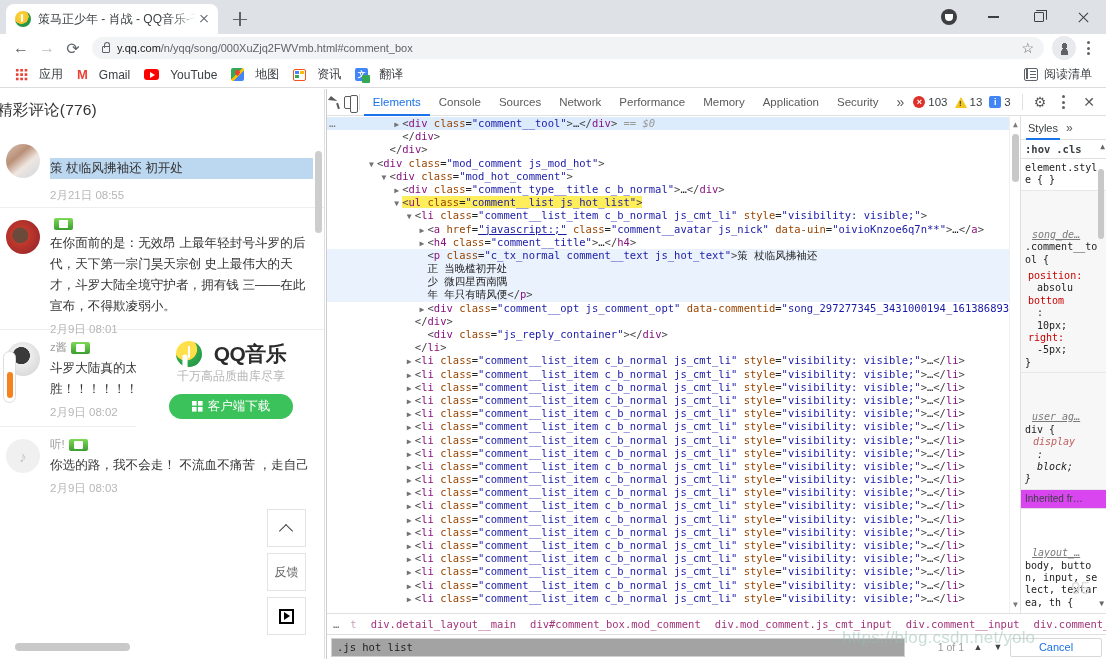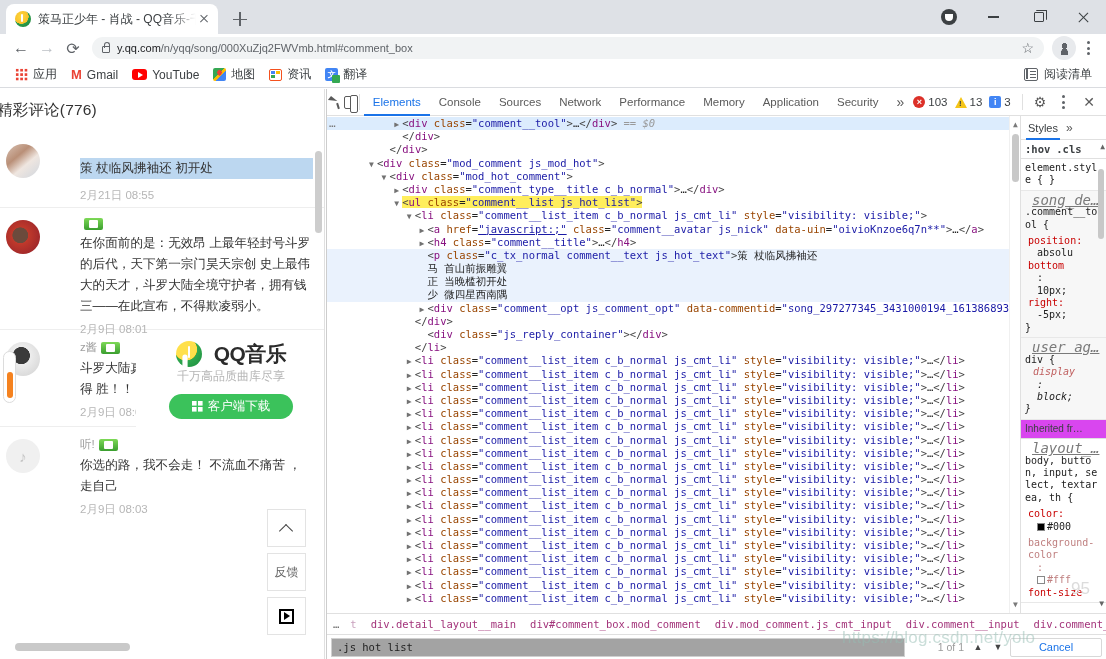--- a/index.html
+++ b/index.html
@@ -128,21 +128,21 @@
     justify-content:center; gap:2.4px; cursor:pointer; flex:0 0 auto;
   }
   .kebab span { width:3px; height:3px; border-radius:50%; background:#5f6368; display:block; }
 
   .bookmarks {
     position: absolute; top: 62px; left: 0; width: 1106px; height: 26px;
     background: #fff; display: flex; align-items: center; padding: 0 8px;
     border-bottom: 1px solid #dadce0;
   }
   .bm {
-    display: flex; align-items: center; gap: 5px; font-size: 12px; color: #3c4043;
+    display: flex; align-items: center; gap: 11px; font-size: 12px; color: #3c4043;
     padding: 2px 7px; border-radius: 4px; cursor: pointer; white-space: nowrap;
   }
   .bm-apps {
     width: 13px; height: 13px;
     background:
       radial-gradient(circle, #ea4335 55%, transparent 56%) 0 0/4.4px 4.4px repeat;
   }
   .bm-gmail { font-size: 13px; color: #ea4335; font-weight: bold; line-height: 1; }
   .bm-yt {
     width: 15px; height: 11px; background: #ff0000; border-radius: 3px;
@@ -208,21 +208,21 @@
   .cmt-item { position: relative; padding: 10px 12px 8px 0; border-bottom: 1px solid #eee; }
   .cmt-avatar {
     position:absolute; left: 6px; top: 12px; width: 34px; height: 34px; border-radius: 50%;
     overflow: hidden;
   }
   .av1 { background: linear-gradient(140deg,#d9c3b5 0%,#b98f77 35%,#efe6e0 60%,#cfd6de 100%); }
   .av2 { background: radial-gradient(circle at 42% 45%, #6b4a3c 0 28%, #c0392b 30%, #8e1f2a 100%); }
   .av3 { background: radial-gradient(circle at 45% 40%, #3a3a3a 0 30%, #ededed 32%, #cfcfcf 100%); }
   .av4 { background: #f0f0f0; display:flex; align-items:center; justify-content:center;
          color:#c4c4c4; font-size:15px; }
-  .cmt-body { margin-left: 80px; }
+  .cmt-body { margin-left: 50px; }
   .cmt-nick {
     font-size: 11.5px; color: #a0a0a0; display:flex; align-items:center; gap:4px; margin-bottom: 3px;
   }
   .lvl {
     display:inline-block; width:19px; height:12px; border-radius:2px;
     background: linear-gradient(#7ed957,#3a9e2f); position:relative;
   }
   .lvl::after{
     content:""; position:absolute; left:5px; top:2px; width:9px; height:8px;
     background:#fff; border-radius:1px;
@@ -434,21 +434,21 @@
   .sp-scroll-top {
     position:absolute; right: 1px; top: 2px; font-size:8px; color:#666;
   }
   .sp-content {
     flex:1; overflow:hidden; font-family: "DejaVu Sans Mono","Liberation Mono", monospace;
     font-size: 10px; line-height: 12.4px; position:relative;
   }
   .rule { padding: 3px 4px 3px 4px; border-bottom: 1px solid #e8e8e8; }
   .rule.gray { background:#f7f7f7; }
   .sel-src { color:#7a7a7a; font-style: italic; text-decoration: underline; display:block;
-             padding-left: 7px; font-size: 14px;}
+             padding-left: 7px; font-size: 10px; margin-top: 35px;}
   .sel-line { color:#222; word-break: break-all; }
   .prop { color:#c80000; padding-left: 3px; }
   .prop-gray { color:#bf7f7f; padding-left: 3px; }
   .val { color:#222; padding-left: 12px; display:block; }
   .val-i { color:#222; font-style: italic; }
   .sw {
     display:inline-block; width:8px;height:8px;border:1px solid #888; vertical-align:-1px;
     margin-right:2px;
   }
   .sw.black{background:#000;} .sw.white{background:#fff;}
@@ -717,23 +717,23 @@
             <div class="dom-line">&nbsp;&nbsp;&nbsp;&nbsp;&nbsp;&nbsp;&nbsp;&nbsp;&nbsp;&nbsp;<span class="arrow"></span><span class="pun">&lt;/</span><span class="tag">div</span><span class="pun">&gt;</span></div>
             <div class="dom-line">&nbsp;&nbsp;&nbsp;&nbsp;&nbsp;&nbsp;&nbsp;&nbsp;<span class="arrow"></span><span class="pun">&lt;/</span><span class="tag">div</span><span class="pun">&gt;</span></div>
             <div class="dom-line">&nbsp;&nbsp;&nbsp;&nbsp;&nbsp;&nbsp;<span class="arrow">▼</span><span class="pun">&lt;</span><span class="tag">div</span> <span class="atn">class</span>=<span class="atv">"mod_comment js_mod_hot"</span><span class="pun">&gt;</span></div>
             <div class="dom-line">&nbsp;&nbsp;&nbsp;&nbsp;&nbsp;&nbsp;&nbsp;&nbsp;<span class="arrow">▼</span><span class="pun">&lt;</span><span class="tag">div</span> <span class="atn">class</span>=<span class="atv">"mod_hot_comment"</span><span class="pun">&gt;</span></div>
             <div class="dom-line">&nbsp;&nbsp;&nbsp;&nbsp;&nbsp;&nbsp;&nbsp;&nbsp;&nbsp;&nbsp;<span class="arrow">▶</span><span class="pun">&lt;</span><span class="tag">div</span> <span class="atn">class</span>=<span class="atv">"comment_type__title c_b_normal"</span><span class="pun">&gt;</span><span class="txt">…</span><span class="pun">&lt;/</span><span class="tag">div</span><span class="pun">&gt;</span></div>
             <div class="dom-line">&nbsp;&nbsp;&nbsp;&nbsp;&nbsp;&nbsp;&nbsp;&nbsp;&nbsp;&nbsp;<span class="arrow">▼</span><span class="hl"><span class="pun">&lt;</span><span class="tag">ul</span> <span class="atn">class</span>=<span class="atv">"comment__list js_hot_list"</span><span class="pun">&gt;</span></span></div>
             <div class="dom-line">&nbsp;&nbsp;&nbsp;&nbsp;&nbsp;&nbsp;&nbsp;&nbsp;&nbsp;&nbsp;&nbsp;&nbsp;<span class="arrow">▼</span><span class="pun">&lt;</span><span class="tag">li</span> <span class="atn">class</span>=<span class="atv">"comment__list_item c_b_normal js_cmt_li"</span> <span class="atn">style</span>=<span class="atv">"visibility: visible;"</span><span class="pun">&gt;</span></div>
             <div class="dom-line">&nbsp;&nbsp;&nbsp;&nbsp;&nbsp;&nbsp;&nbsp;&nbsp;&nbsp;&nbsp;&nbsp;&nbsp;&nbsp;&nbsp;<span class="arrow">▶</span><span class="pun">&lt;</span><span class="tag">a</span> <span class="atn">href</span>=<span class="lnk">"javascript:;"</span> <span class="atn">class</span>=<span class="atv">"comment__avatar js_nick"</span> <span class="atn">data-uin</span>=<span class="atv">"oivioKnzoe6q7n**"</span><span class="pun">&gt;</span><span class="txt">…</span><span class="pun">&lt;/</span><span class="tag">a</span><span class="pun">&gt;</span></div>
             <div class="dom-line">&nbsp;&nbsp;&nbsp;&nbsp;&nbsp;&nbsp;&nbsp;&nbsp;&nbsp;&nbsp;&nbsp;&nbsp;&nbsp;&nbsp;<span class="arrow">▶</span><span class="pun">&lt;</span><span class="tag">h4</span> <span class="atn">class</span>=<span class="atv">"comment__title"</span><span class="pun">&gt;</span><span class="txt">…</span><span class="pun">&lt;/</span><span class="tag">h4</span><span class="pun">&gt;</span></div>
             <div class="dom-line sel-soft">&nbsp;&nbsp;&nbsp;&nbsp;&nbsp;&nbsp;&nbsp;&nbsp;&nbsp;&nbsp;&nbsp;&nbsp;&nbsp;&nbsp;<span class="arrow"></span><span class="pun">&lt;</span><span class="tag">p</span> <span class="atn">class</span>=<span class="atv">"c_tx_normal comment__text js_hot_text"</span><span class="pun">&gt;</span><span class="txt">策 杖临风拂袖还</span></div>
-            <div class="dom-line sel-soft">&nbsp;&nbsp;&nbsp;&nbsp;&nbsp;&nbsp;&nbsp;&nbsp;&nbsp;&nbsp;&nbsp;&nbsp;&nbsp;&nbsp;<span class="arrow"></span><span class="txt">马 首山前振雕翼</span></div>
             <div class="dom-line sel-soft">&nbsp;&nbsp;&nbsp;&nbsp;&nbsp;&nbsp;&nbsp;&nbsp;&nbsp;&nbsp;&nbsp;&nbsp;&nbsp;&nbsp;<span class="arrow"></span><span class="txt">正 当晚槛初开处</span></div>
             <div class="dom-line sel-soft">&nbsp;&nbsp;&nbsp;&nbsp;&nbsp;&nbsp;&nbsp;&nbsp;&nbsp;&nbsp;&nbsp;&nbsp;&nbsp;&nbsp;<span class="arrow"></span><span class="txt">少 微四星西南隅</span></div>
+            <div class="dom-line sel-soft">&nbsp;&nbsp;&nbsp;&nbsp;&nbsp;&nbsp;&nbsp;&nbsp;&nbsp;&nbsp;&nbsp;&nbsp;&nbsp;&nbsp;<span class="arrow"></span><span class="txt">年 年只有晴风便</span><span class="pun">&lt;/</span><span class="tag">p</span><span class="pun">&gt;</span></div>
             <div class="dom-line">&nbsp;&nbsp;&nbsp;&nbsp;&nbsp;&nbsp;&nbsp;&nbsp;&nbsp;&nbsp;&nbsp;&nbsp;&nbsp;&nbsp;<span class="arrow">▶</span><span class="pun">&lt;</span><span class="tag">div</span> <span class="atn">class</span>=<span class="atv">"comment__opt js_comment_opt"</span> <span class="atn">data-commentid</span>=<span class="atv">"song_297277345_3431000194_1613868938"</span></div>
             <div class="dom-line">&nbsp;&nbsp;&nbsp;&nbsp;&nbsp;&nbsp;&nbsp;&nbsp;&nbsp;&nbsp;&nbsp;&nbsp;<span class="arrow"></span><span class="pun">&lt;/</span><span class="tag">div</span><span class="pun">&gt;</span></div>
             <div class="dom-line">&nbsp;&nbsp;&nbsp;&nbsp;&nbsp;&nbsp;&nbsp;&nbsp;&nbsp;&nbsp;&nbsp;&nbsp;&nbsp;&nbsp;<span class="arrow"></span><span class="pun">&lt;</span><span class="tag">div</span> <span class="atn">class</span>=<span class="atv">"js_reply_container"</span><span class="pun">&gt;&lt;/</span><span class="tag">div</span><span class="pun">&gt;</span></div>
             <div class="dom-line">&nbsp;&nbsp;&nbsp;&nbsp;&nbsp;&nbsp;&nbsp;&nbsp;&nbsp;&nbsp;&nbsp;&nbsp;<span class="arrow"></span><span class="pun">&lt;/</span><span class="tag">li</span><span class="pun">&gt;</span></div>
             <div class="dom-line">&nbsp;&nbsp;&nbsp;&nbsp;&nbsp;&nbsp;&nbsp;&nbsp;&nbsp;&nbsp;&nbsp;&nbsp;<span class="arrow">▶</span><span class="pun">&lt;</span><span class="tag">li</span> <span class="atn">class</span>=<span class="atv">"comment__list_item c_b_normal js_cmt_li"</span> <span class="atn">style</span>=<span class="atv">"visibility: visible;"</span><span class="pun">&gt;</span><span class="txt">…</span><span class="pun">&lt;/</span><span class="tag">li</span><span class="pun">&gt;</span></div>
             <div class="dom-line">&nbsp;&nbsp;&nbsp;&nbsp;&nbsp;&nbsp;&nbsp;&nbsp;&nbsp;&nbsp;&nbsp;&nbsp;<span class="arrow">▶</span><span class="pun">&lt;</span><span class="tag">li</span> <span class="atn">class</span>=<span class="atv">"comment__list_item c_b_normal js_cmt_li"</span> <span class="atn">style</span>=<span class="atv">"visibility: visible;"</span><span class="pun">&gt;</span><span class="txt">…</span><span class="pun">&lt;/</span><span class="tag">li</span><span class="pun">&gt;</span></div>
             <div class="dom-line">&nbsp;&nbsp;&nbsp;&nbsp;&nbsp;&nbsp;&nbsp;&nbsp;&nbsp;&nbsp;&nbsp;&nbsp;<span class="arrow">▶</span><span class="pun">&lt;</span><span class="tag">li</span> <span class="atn">class</span>=<span class="atv">"comment__list_item c_b_normal js_cmt_li"</span> <span class="atn">style</span>=<span class="atv">"visibility: visible;"</span><span class="pun">&gt;</span><span class="txt">…</span><span class="pun">&lt;/</span><span class="tag">li</span><span class="pun">&gt;</span></div>
             <div class="dom-line">&nbsp;&nbsp;&nbsp;&nbsp;&nbsp;&nbsp;&nbsp;&nbsp;&nbsp;&nbsp;&nbsp;&nbsp;<span class="arrow">▶</span><span class="pun">&lt;</span><span class="tag">li</span> <span class="atn">class</span>=<span class="atv">"comment__list_item c_b_normal js_cmt_li"</span> <span class="atn">style</span>=<span class="atv">"visibility: visible;"</span><span class="pun">&gt;</span><span class="txt">…</span><span class="pun">&lt;/</span><span class="tag">li</span><span class="pun">&gt;</span></div>
             <div class="dom-line">&nbsp;&nbsp;&nbsp;&nbsp;&nbsp;&nbsp;&nbsp;&nbsp;&nbsp;&nbsp;&nbsp;&nbsp;<span class="arrow">▶</span><span class="pun">&lt;</span><span class="tag">li</span> <span class="atn">class</span>=<span class="atv">"comment__list_item c_b_normal js_cmt_li"</span> <span class="atn">style</span>=<span class="atv">"visibility: visible;"</span><span class="pun">&gt;</span><span class="txt">…</span><span class="pun">&lt;/</span><span class="tag">li</span><span class="pun">&gt;</span></div>
             <div class="dom-line">&nbsp;&nbsp;&nbsp;&nbsp;&nbsp;&nbsp;&nbsp;&nbsp;&nbsp;&nbsp;&nbsp;&nbsp;<span class="arrow">▶</span><span class="pun">&lt;</span><span class="tag">li</span> <span class="atn">class</span>=<span class="atv">"comment__list_item c_b_normal js_cmt_li"</span> <span class="atn">style</span>=<span class="atv">"visibility: visible;"</span><span class="pun">&gt;</span><span class="txt">…</span><span class="pun">&lt;/</span><span class="tag">li</span><span class="pun">&gt;</span></div>

